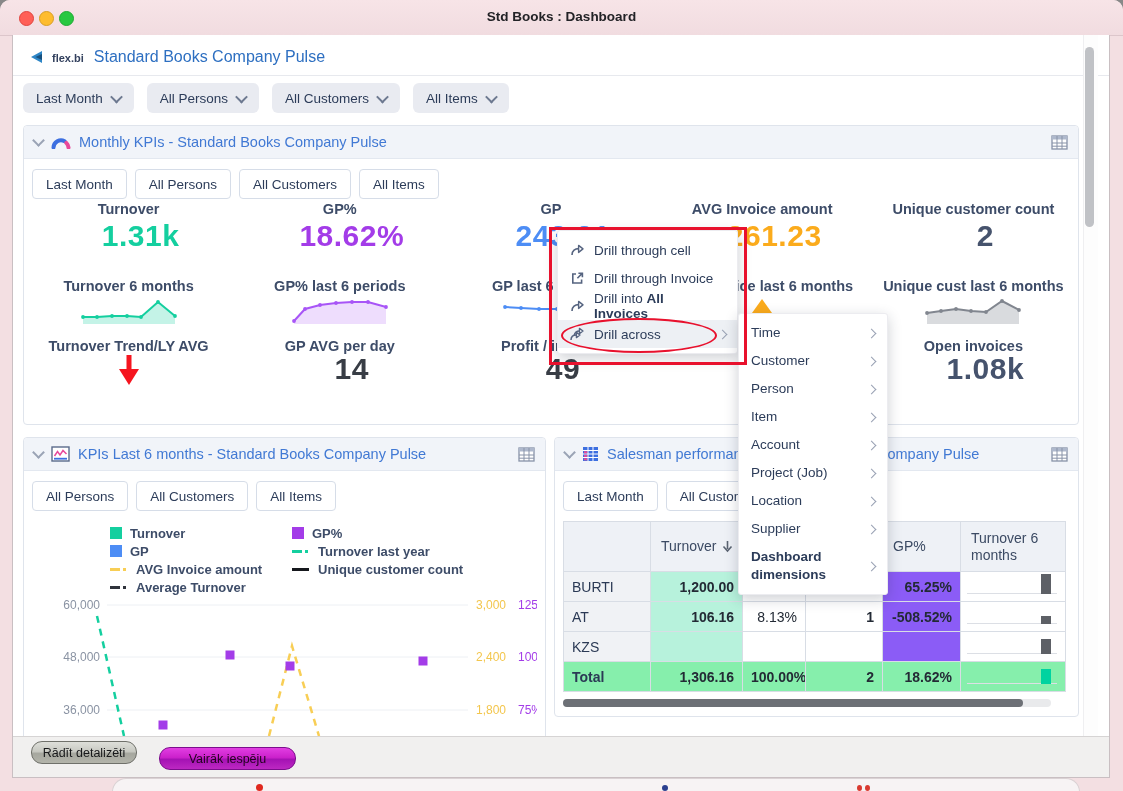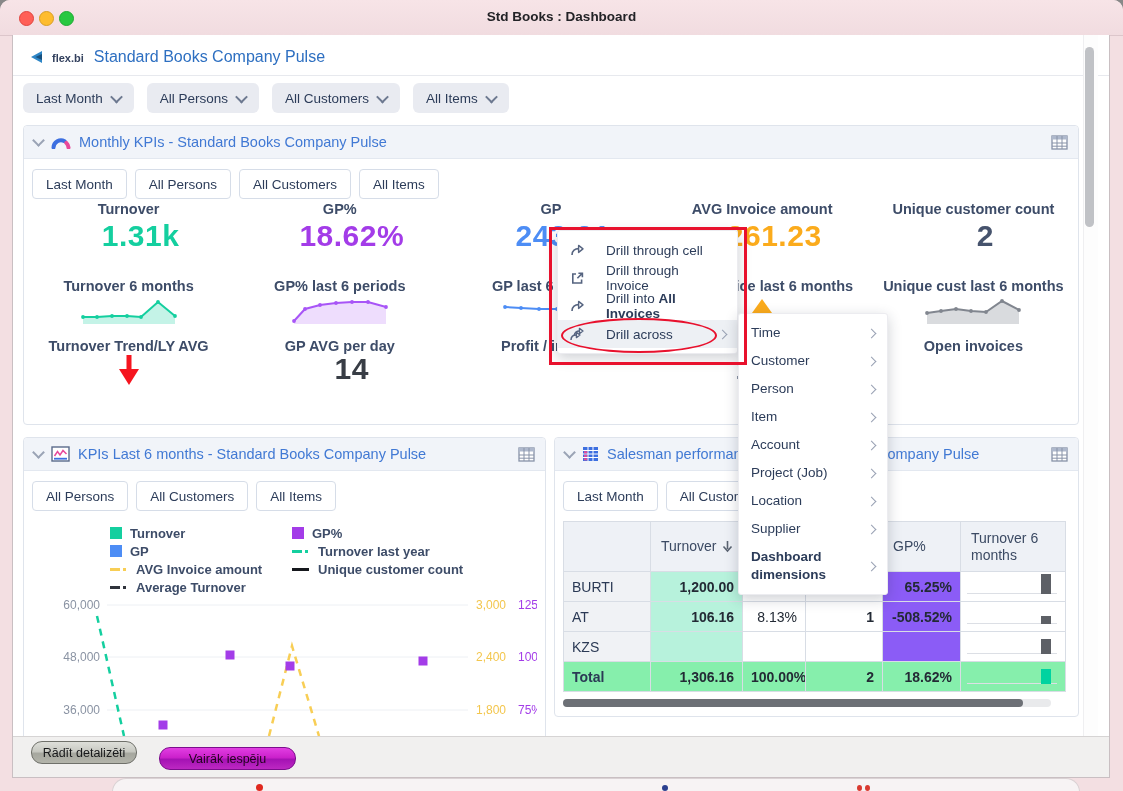--- a/index.html
+++ b/index.html
@@ -49,21 +49,21 @@
   td.c-cnt{text-align:right;font-weight:700;}
   td.c-gp{background:#8b5cf6;text-align:right;font-weight:700;}
   td.c-bar{position:relative;}
   tr.total td{background:#86efac;font-weight:700;}
   .cell-baseline{position:absolute;left:6px;right:8px;bottom:7px;height:1px;background:#dcdfe5;}
   .cell-bar{position:absolute;right:14px;bottom:7px;width:10px;}
   .hscroll{position:absolute;height:8px;border-radius:4px;background:#6d7076;}
   .hscroll-track{position:absolute;height:8px;border-radius:4px;background:#e9eaec;}
   
   .menu{position:absolute;background:#fff;border:1px solid #ececf0;border-radius:3px;box-shadow:0 4px 14px rgba(30,40,60,.22);padding:5px 0;box-sizing:border-box;z-index:30;}
-  .menu-item{height:28px;display:flex;align-items:center;gap:21px;padding:0 11px;font-size:13.5px;color:#2c3c59;cursor:pointer;}
+  .menu-item{height:28px;display:flex;align-items:center;gap:9px;padding:0 11px;font-size:13.5px;color:#2c3c59;cursor:pointer;}
   .menu-item.hover{background:#edf0f4;}
   .menu-item svg{color:#566480;flex:0 0 auto;}
   .menu-item .lbl b{font-weight:700;}
   .menu-item .spacer{flex:1;}
   .chev-right{width:6px;height:6px;border-top:1.6px solid #98a1b3;border-right:1.6px solid #98a1b3;transform:rotate(45deg);flex:0 0 auto;}
   .submenu-item{min-height:28px;display:flex;align-items:center;padding:0 12px;font-size:13.5px;color:#2c3c59;cursor:pointer;}
   .submenu-item .lbl{flex:1;line-height:18px;}
   .submenu-item.bold .lbl{font-weight:700;}
   
   .anno-rect{position:absolute;border:3px solid #e8112d;z-index:40;pointer-events:none;}
@@ -242,20 +242,23 @@
       </div>
     <div class="kpi-row" style="top:317px;height:46px;" id="kpi-r3v">
         <div class="kpi-cell">
           <svg width="26" height="36" viewBox="0 0 26 36">
             <rect x="10.5" y="3" width="5" height="16" fill="#f5151f"></rect>
             <polygon points="3,17 23,17 13,33" fill="#f5151f"></polygon>
           </svg>
         </div>
         <div class="kpi-cell">
           <div class="kpi-value" style="color: rgb(56, 61, 69);">14</div>
+        </div>
+        <div class="kpi-cell">
+          <div class="kpi-value" style="color: rgb(56, 61, 69);">49</div>
         </div>
         <div class="kpi-cell">
           <div class="kpi-value" style="color: rgb(56, 61, 69);"></div>
         </div>
         <div class="kpi-cell">
           <div class="kpi-value" style="color: rgb(70, 83, 109);">1.08k</div>
         </div>
       </div>
 
     <div class="panel" style="left:10px;top:402px;width:523px;height:300px;border-radius:4px 4px 0 0;">

